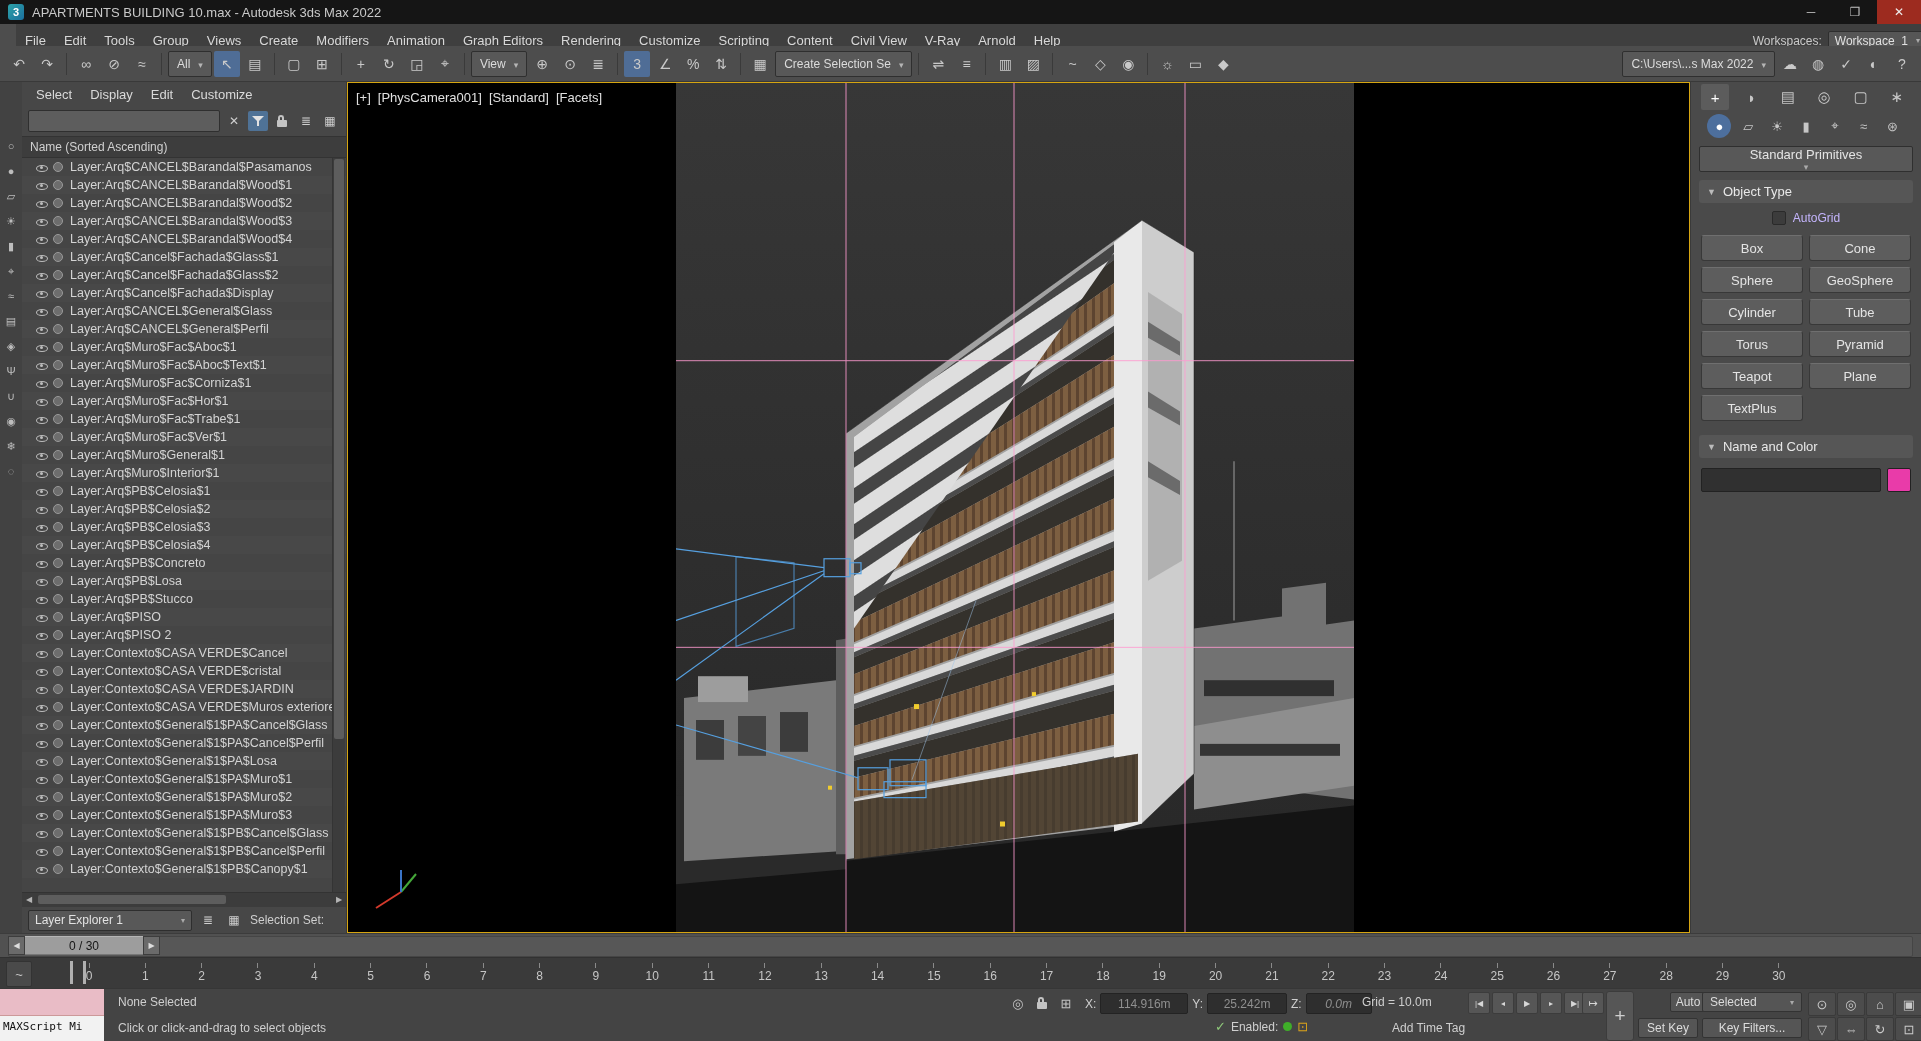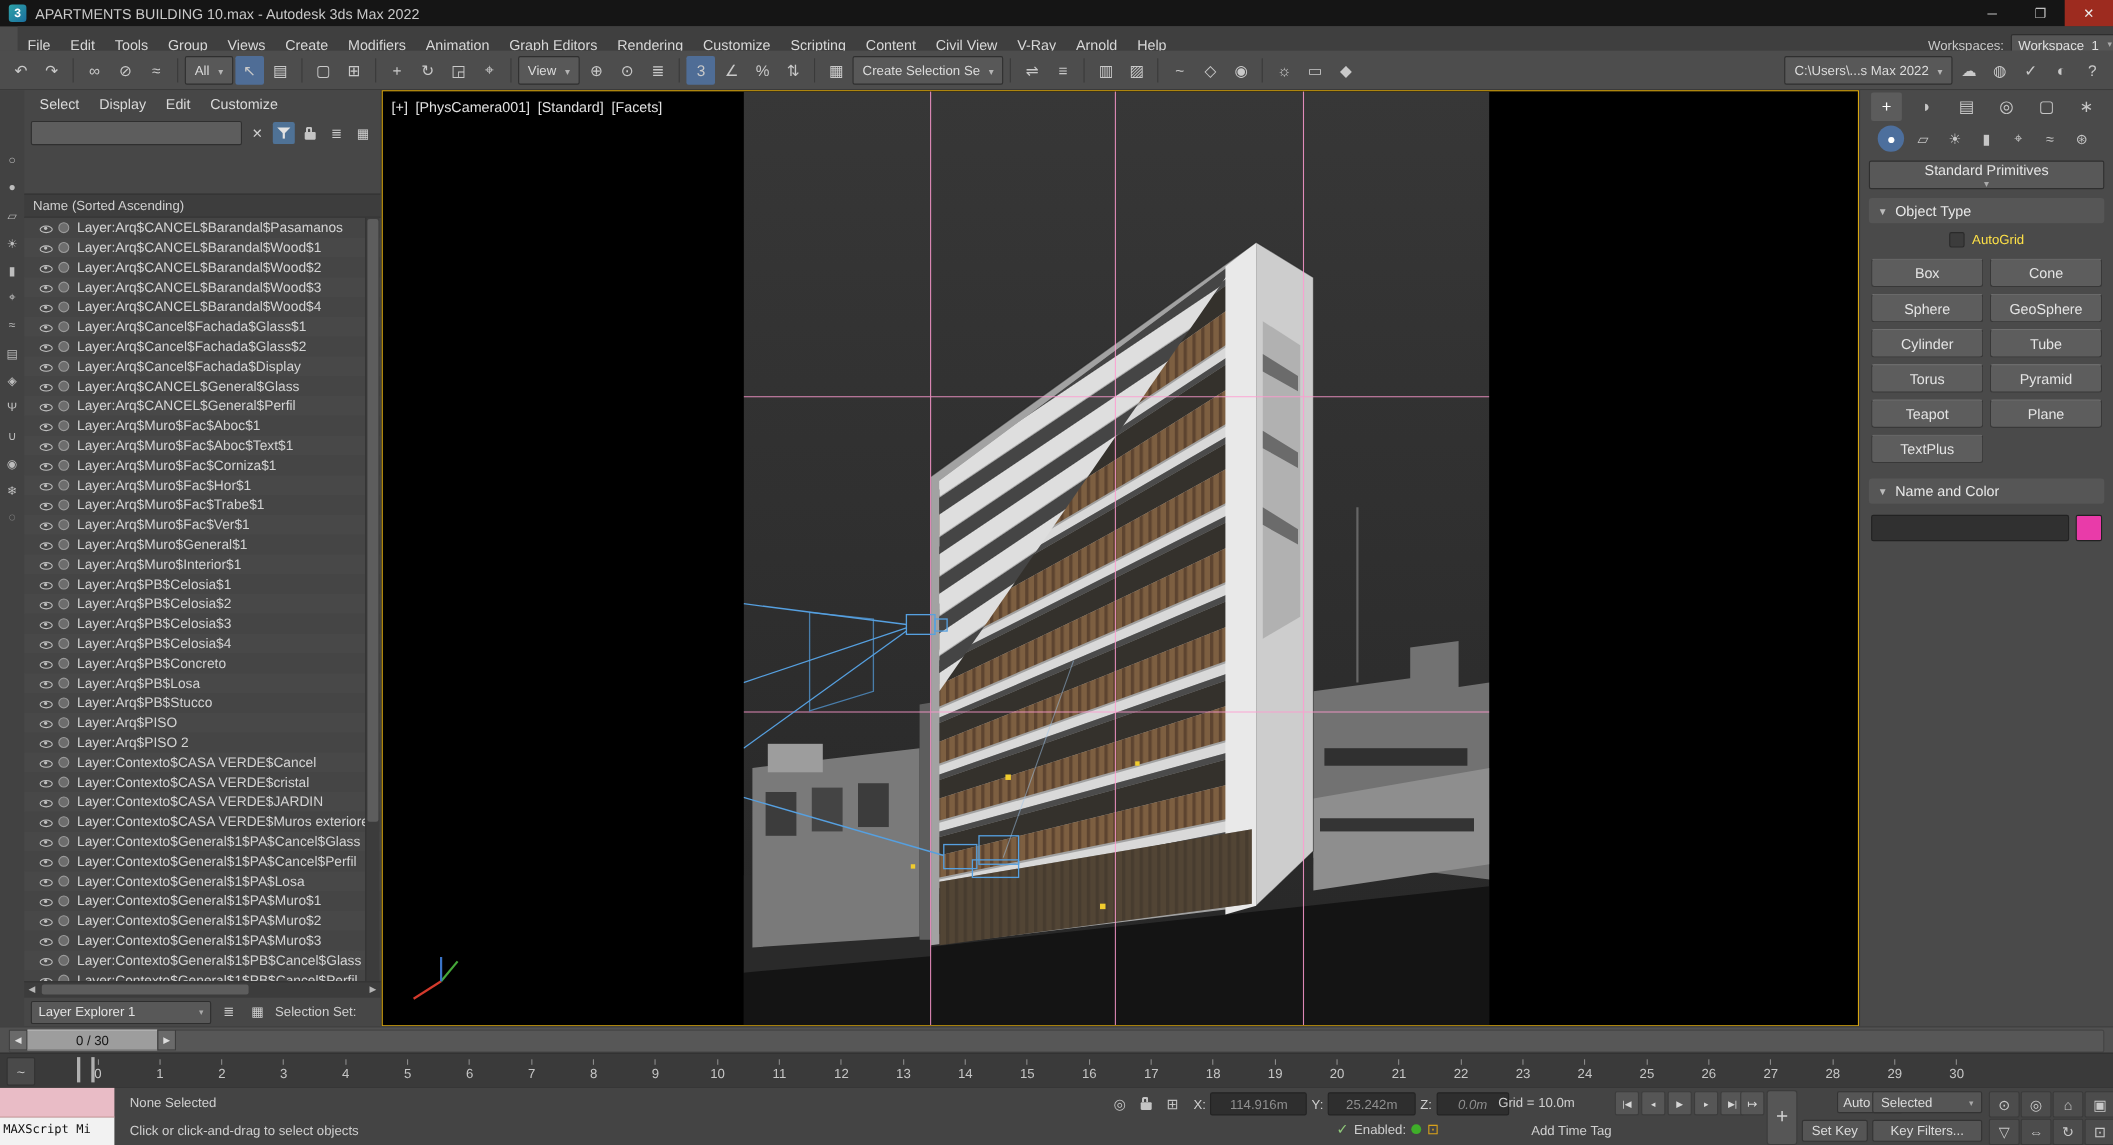--- a/index.html
+++ b/index.html
@@ -37,21 +37,21 @@
   .sx-search{height:30px;display:flex;align-items:center;gap:4px;padding:0 6px;}
   .sx-search input{flex:1;height:20px;background:#5d5d5d;border:1px solid #2f2f2f;border-radius:2px;color:#e6e6e6;font-size:12px;padding:0 5px;outline:none;min-width:0;}
   .sx-btn{width:20px;height:20px;display:flex;align-items:center;justify-content:center;border-radius:2px;color:#cfcfcf;font-size:12px;flex:none;}
   .sx-btn.blue{background:#4f7296;}
   .funnel{width:12px;height:12px;position:relative;}
   .funnel::before{content:"";position:absolute;top:1px;left:0;border-left:6px solid transparent;border-right:6px solid transparent;border-top:6px solid #e2e2e2;}
   .funnel::after{content:"";position:absolute;top:6px;left:5px;width:2px;height:5px;background:#e2e2e2;}
   .lock-icon{position:relative;width:14px;height:14px;}
   .lock-icon::before{content:"";position:absolute;left:3px;top:1px;width:6px;height:5px;border:2px solid #c4c4c4;border-bottom:none;border-radius:3px 3px 0 0;box-sizing:border-box;}
   .lock-icon::after{content:"";position:absolute;left:2px;top:6px;width:10px;height:7px;background:#c4c4c4;border-radius:1px;}
-  .sx-header{height:20px;background:#3d3d3d;border-top:1px solid #333;border-bottom:1px solid #333;display:flex;align-items:center;padding-left:8px;font-size:12px;color:#d0d0d0;margin-top:40px;}
+  .sx-header{height:20px;background:#3d3d3d;border-top:1px solid #333;border-bottom:1px solid #333;display:flex;align-items:center;padding-left:8px;font-size:12px;color:#d0d0d0;}
   .sx-list{flex:1;overflow:hidden;position:relative;background:#454545;}
   .layer-row{height:18px;display:flex;align-items:center;padding-left:14px;}
   .layer-row:nth-child(even){background:#484848;}
   .eye{width:12px;height:11px;position:relative;flex:none;}
   .eye::before{content:"";position:absolute;left:0;top:3px;width:10px;height:5px;border:1px solid #bdbdbd;border-radius:50%;}
   .eye::after{content:"";position:absolute;left:4px;top:4.5px;width:3px;height:3px;background:#bdbdbd;border-radius:50%;}
   .frz{width:8px;height:8px;border:1px solid #9a9a9a;border-radius:50%;flex:none;margin:0 7px 0 5px;background:#6d6d6d;}
   .layer-label{font-size:12.5px;color:#d4d4d4;white-space:nowrap;}
   .vscroll{position:absolute;right:1px;top:0;bottom:0;width:12px;background:#3c3c3c;border-left:1px solid #343434;}
   .vscroll .thumb{position:absolute;left:1px;right:1px;top:1px;height:79%;background:#5d5d5d;border-radius:2px;}
@@ -74,21 +74,21 @@
   .cp-tab.active{background:#5c5c5c;color:#fff;}
   .cp-cats{height:28px;display:flex;align-items:center;justify-content:space-around;padding:0 14px;}
   .cp-cat{width:24px;height:24px;display:flex;align-items:center;justify-content:center;font-size:13px;color:#c6c6c6;border-radius:12px;}
   .cp-cat.active{background:#4d6f9d;color:#fff;}
   .cp-dd{margin:6px 8px;height:24px;background:#585858;border:1px solid #2f2f2f;border-radius:2px;display:flex;align-items:center;justify-content:space-between;padding:0 8px;font-size:13px;color:#e4e4e4;flex-direction:column;}
   .cp-dd .caret{font-size:9px;color:#aaa;}
   .rollout{margin:8px 8px 4px;height:23px;background:#565656;border-radius:3px;display:flex;align-items:center;gap:7px;padding:0 8px;font-size:13px;color:#e8e8e8;}
   .rollout .arr{font-size:9px;color:#bbb;}
   .autogrid{height:22px;display:flex;align-items:center;justify-content:center;gap:7px;}
   .checkbox{width:12px;height:12px;background:#3c3c3c;border:1px solid #2a2a2a;border-radius:2px;}
-  .autogrid .label{font-size:12px;color:#fde047;}
+  .autogrid .label{font-size:12px;color:#c4b5fd;}
   .ot-grid{display:grid;grid-template-columns:1fr 1fr;gap:6px;padding:6px 10px;}
   .ot-btn{height:26px;background:#5d5d5d;border:1px solid #383838;border-top-color:#6f6f6f;border-radius:3px;font-size:13px;color:#e4e4e4;font-family:"Liberation Sans",sans-serif;}
   .name-row{display:flex;align-items:center;gap:6px;padding:6px 10px;}
   .name-row input{flex:1;height:22px;background:#303030;border:1px solid #222;border-radius:2px;color:#ddd;font-size:12px;padding:0 5px;outline:none;min-width:0;}
   .swatch{width:22px;height:22px;border:1px solid #222;border-radius:2px;flex:none;}
   
   .timeslider{position:absolute;left:0;top:933px;width:100%;height:24px;background:#515151;border-top:1px solid #3c3c3c;box-sizing:border-box;}
   .ts-track{position:absolute;left:8px;right:8px;top:2px;height:19px;background:#575757;border:1px solid #454545;border-radius:2px;}
   .ts-handle{position:absolute;left:8px;top:2px;height:19px;display:flex;}
   .ts-arrow{width:15px;background:#6a6a6a;border:1px solid #3d3d3d;display:flex;align-items:center;justify-content:center;font-size:8px;color:#ddd;}

